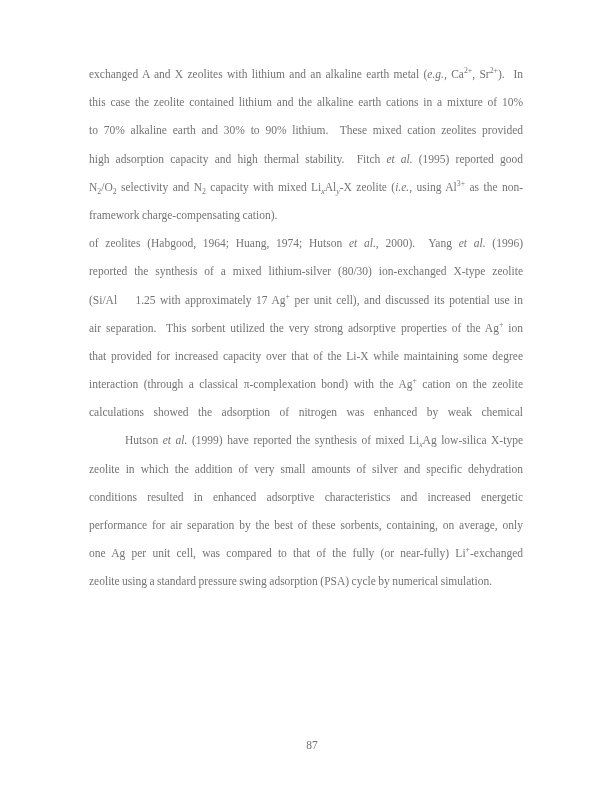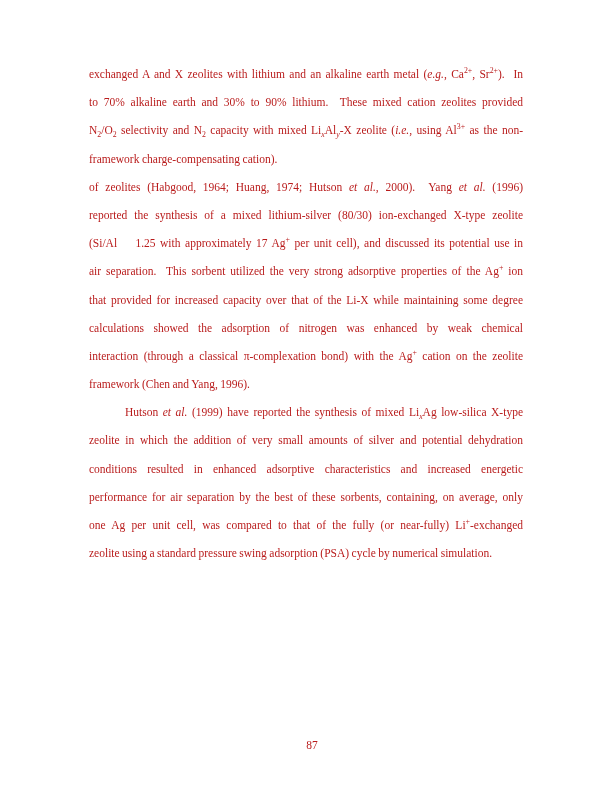--- a/index.html
+++ b/index.html
@@ -6,21 +6,21 @@
     margin: 0;
     padding: 0;
     background: #ffffff;
   }
   .page {
     position: relative;
     width: 612px;
     height: 792px;
     background: #ffffff;
     font-family: "Liberation Serif", "DejaVu Serif", serif;
-    color: #b91c1c;
+    color: #737373;
     overflow: hidden;
   }
   .text-block {
     position: absolute;
     left: 89px;
     top: 60px;
     width: 434px;
   }
   .line {
     height: 28.2px;
@@ -58,37 +58,38 @@
     padding-left: 6px;
   }
 </style>
 </head>
 <body>
 
 <div class="page">
   <div class="text-block">
       <div class="paragraph">
         <div class="line">exchanged A and X zeolites with lithium and an alkaline earth metal (<i>e.g.</i>, Ca<sup>2+</sup>, Sr<sup>2+</sup>).&nbsp; In</div>
+        <div class="line">this case the zeolite contained lithium and the alkaline earth cations in a mixture of 10%</div>
         <div class="line">to 70% alkaline earth and 30% to 90% lithium.&nbsp; These mixed cation zeolites provided</div>
+        <div class="line">high adsorption capacity and high thermal stability.&nbsp; Fitch <i>et al.</i> (1995) reported good</div>
         <div class="line">N<sub>2</sub>/O<sub>2</sub> selectivity and N<sub>2</sub> capacity with mixed Li<i><sub>x</sub></i>Al<i><sub>y</sub></i>-X zeolite (<i>i.e.</i>, using Al<sup>3+</sup> as the non-</div>
         <div class="line last">framework charge-compensating cation).</div>
       </div>
       <div class="paragraph">
         <div class="line">of zeolites (Habgood, 1964; Huang, 1974; Hutson <i>et al.</i>, 2000).&nbsp; Yang <i>et al.</i> (1996)</div>
         <div class="line">reported the synthesis of a mixed lithium-silver (80/30) ion-exchanged X-type zeolite</div>
         <div class="line">(Si/Al&nbsp;&nbsp;&nbsp; 1.25 with approximately 17 Ag<sup>+</sup> per unit cell), and discussed its potential use in</div>
         <div class="line">air separation.&nbsp; This sorbent utilized the very strong adsorptive properties of the Ag<sup>+</sup> ion</div>
         <div class="line">that provided for increased capacity over that of the Li-X while maintaining some degree</div>
+        <div class="line">interaction (through a classical π-complexation bond) with the Ag<sup>+</sup> cation on the zeolite</div>
         <div class="line">calculations showed the adsorption of nitrogen was enhanced by weak chemical</div>
-        <div class="line">interaction (through a classical π-complexation bond) with the Ag<sup>+</sup> cation on the zeolite</div>
-        <div class="line last">framework (Chen and Yang, 1996).</div>
       </div>
       <div class="paragraph">
         <div class="line indent">Hutson <i>et al.</i> (1999) have reported the synthesis of mixed Li<i><sub>x</sub></i>Ag low-silica X-type</div>
-        <div class="line">zeolite in which the addition of very small amounts of silver and potential dehydration</div>
+        <div class="line">zeolite in which the addition of very small amounts of silver and specific dehydration</div>
         <div class="line">conditions resulted in enhanced adsorptive characteristics and increased energetic</div>
         <div class="line">performance for air separation by the best of these sorbents, containing, on average, only</div>
         <div class="line">one Ag per unit cell, was compared to that of the fully (or near-fully) Li<sup>+</sup>-exchanged</div>
         <div class="line last">zeolite using a standard pressure swing adsorption (PSA) cycle by numerical simulation.</div>
       </div>
     </div>
   <div class="page-number">87</div>
 </div>
 
 </body></html>

